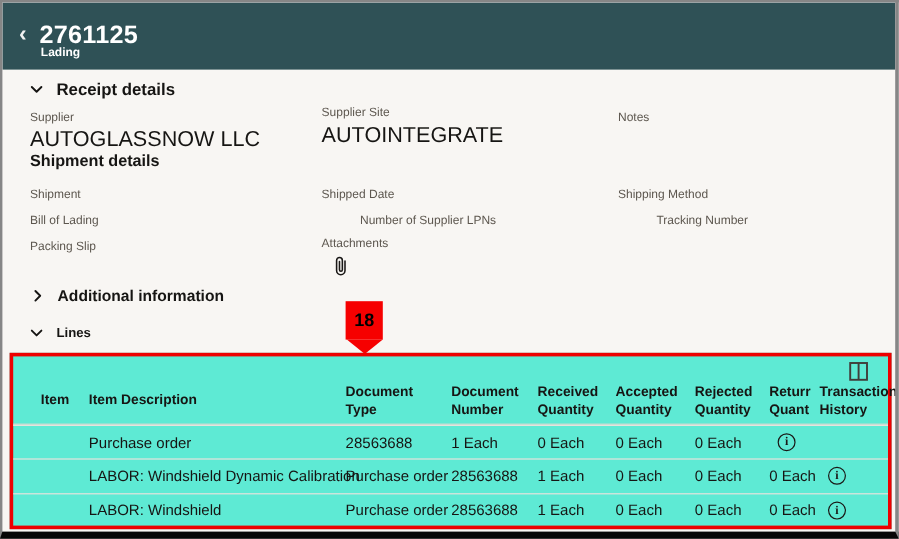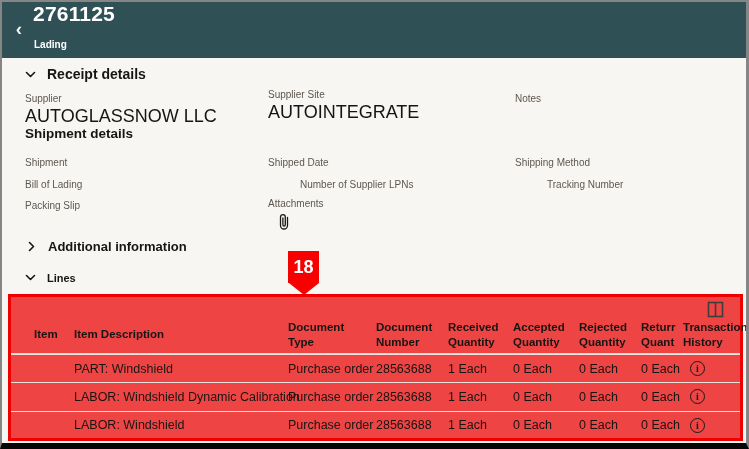--- a/index.html
+++ b/index.html
@@ -23,21 +23,21 @@
     color: #ffffff;
   }
   .back-btn {
     position: absolute; left: 6px; top: 14px;
     width: 22px; height: 26px;
     display: flex; align-items: center; justify-content: center;
     font-size: 19px; font-weight: bold; color: #f2f2f2;
     cursor: pointer;
   }
   .appbar-title {
-    position: absolute; left: 31px; top: 0;
+    position: absolute; left: 31px; top: 16px;
     font-size: 21px; font-weight: bold; letter-spacing: 0.2px;
   }
   .appbar-subtitle {
     position: absolute; left: 32px; top: 37px;
     font-size: 10px; font-weight: bold;
   }
 
   
   .section-hdr { position: absolute; display: flex; align-items: center; color: #161513; }
   .chev { width: 13px; height: 13px; flex: 0 0 13px; }
@@ -61,34 +61,34 @@
   .col2 { left: 266px; }
   .col3 { left: 513px; }
 
   .paperclip { margin-top: 4px; margin-left: 8px; width: 16px; height: 18px; }
 
   
   .callout { position: absolute; left: 286px; top: 249px; z-index: 5; width: 31px; }
   .callout-box {
     width: 31px; height: 32px; background: #f60000;
     display: flex; align-items: center; justify-content: center;
-    color: #ffffff; font-size: 18px; font-weight: bold;
+    color: #000000; font-size: 15px; font-weight: bold;
   }
   .callout-tip {
     width: 0; height: 0; margin: 0 auto;
     border-left: 15.5px solid transparent;
     border-right: 15.5px solid transparent;
     border-top: 12px solid #f60000;
   }
 
   
   .lines-table {
     position: absolute; left: 6px; top: 292px; width: 735px; height: 147px;
     border: 3px solid #ee0000;
-    background: #ef4444;
+    background: #5eead4;
   }
   .table-toolbar { height: 21px; position: relative; }
   .columns-btn {
     position: absolute; right: 16px; top: 4px;
     width: 17px; height: 17px; cursor: pointer;
   }
   .grid-row {
     display: grid;
     grid-template-columns: 40px 214px 88px 72px 65px 66px 62px 42px auto;
     padding-left: 23px;
@@ -223,21 +223,20 @@
       <div class="th">Received Quantity</div>
       <div class="th">Accepted Quantity</div>
       <div class="th">Rejected Quantity</div>
       <div class="th">Returr Quant</div>
       <div class="th">Transaction History</div>
     </div>
     <div class="thead-rule"></div>
 
     <div class="grid-row trow">
       <div class="td"></div>
-      <div class="td">PART: Windshield</div>
       <div class="td">Purchase order</div>
       <div class="td">28563688</div>
       <div class="td">1 Each</div>
       <div class="td">0 Each</div>
       <div class="td">0 Each</div>
       <div class="td">0 Each</div>
       <div class="td info-cell">
         <span class="info-icon">i</span>
       </div>
     </div>

